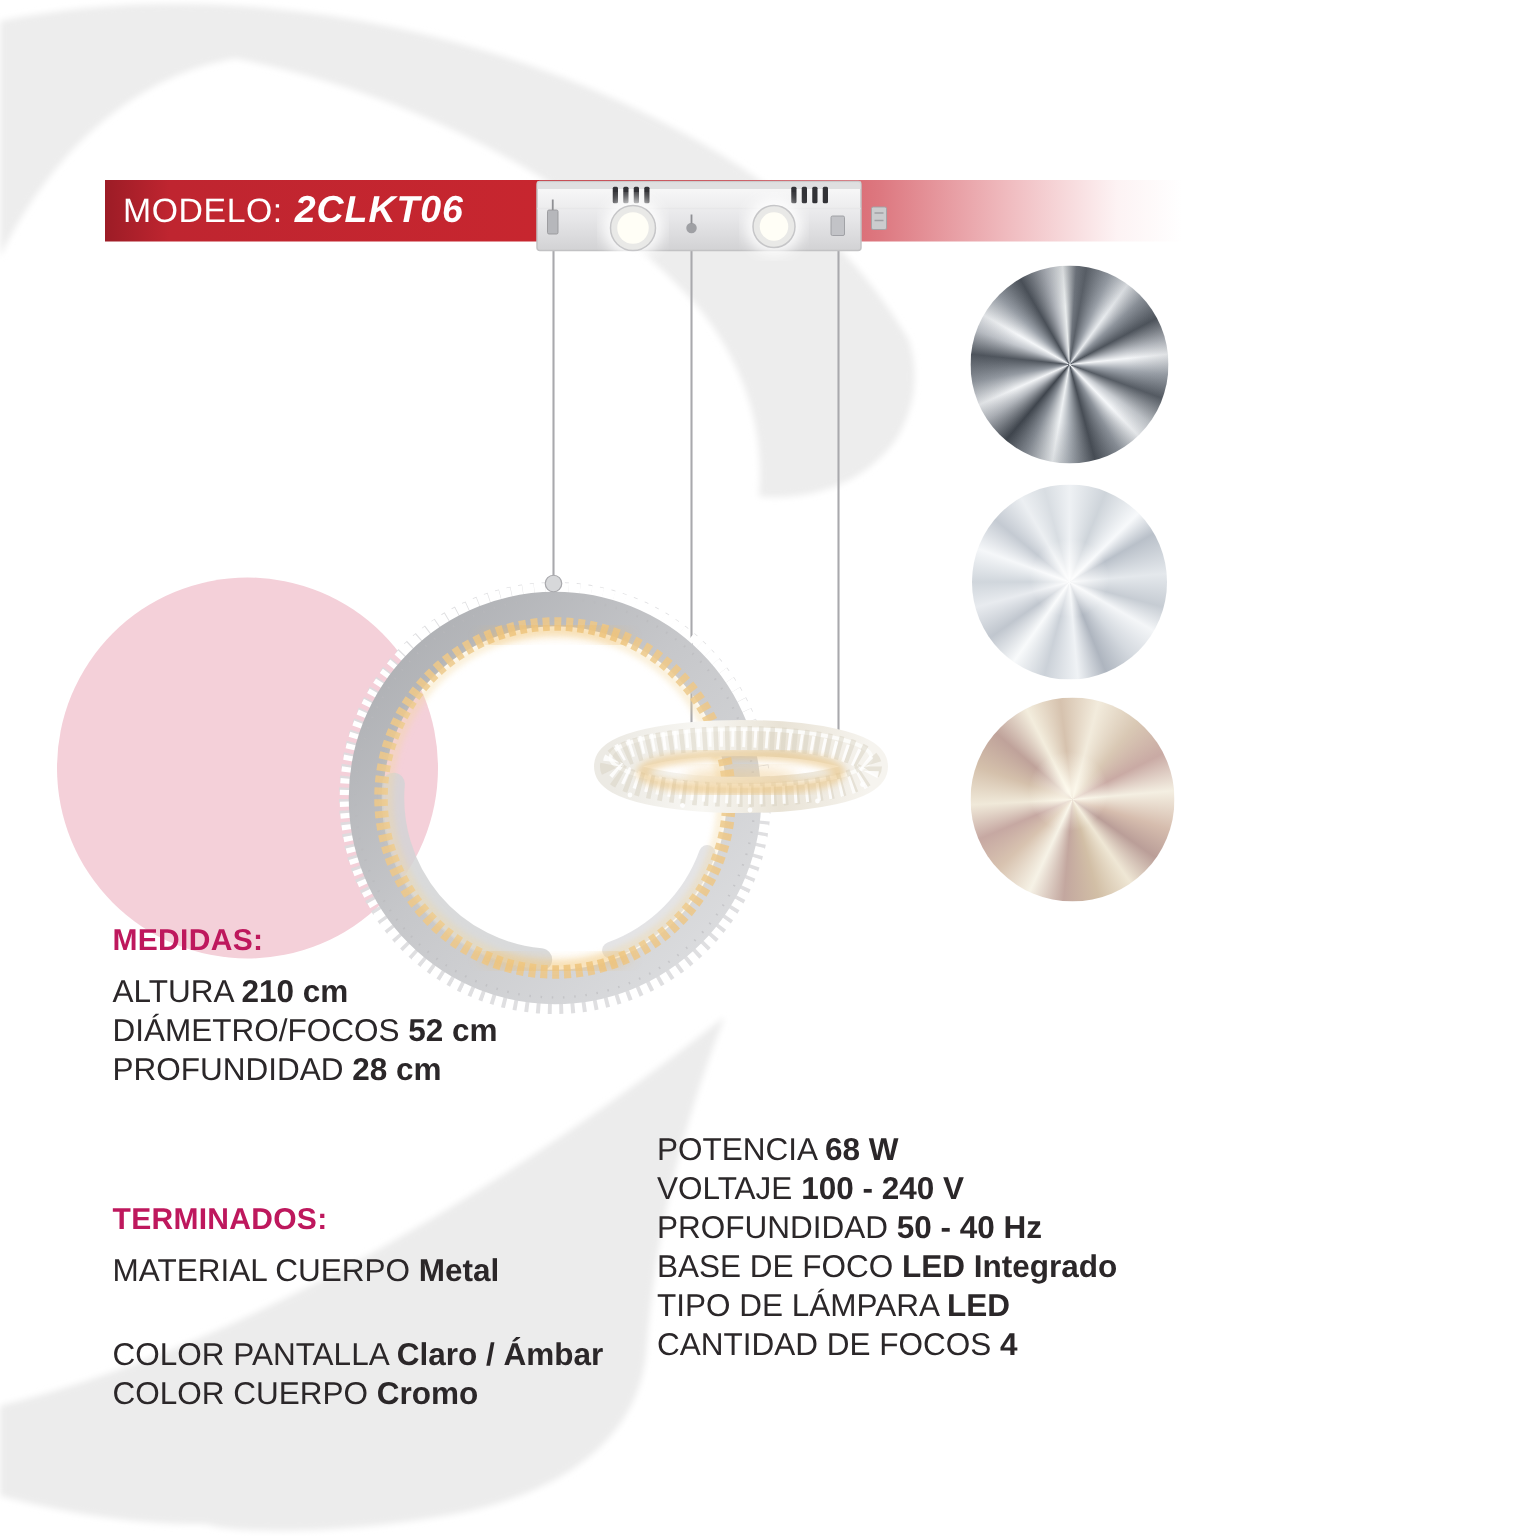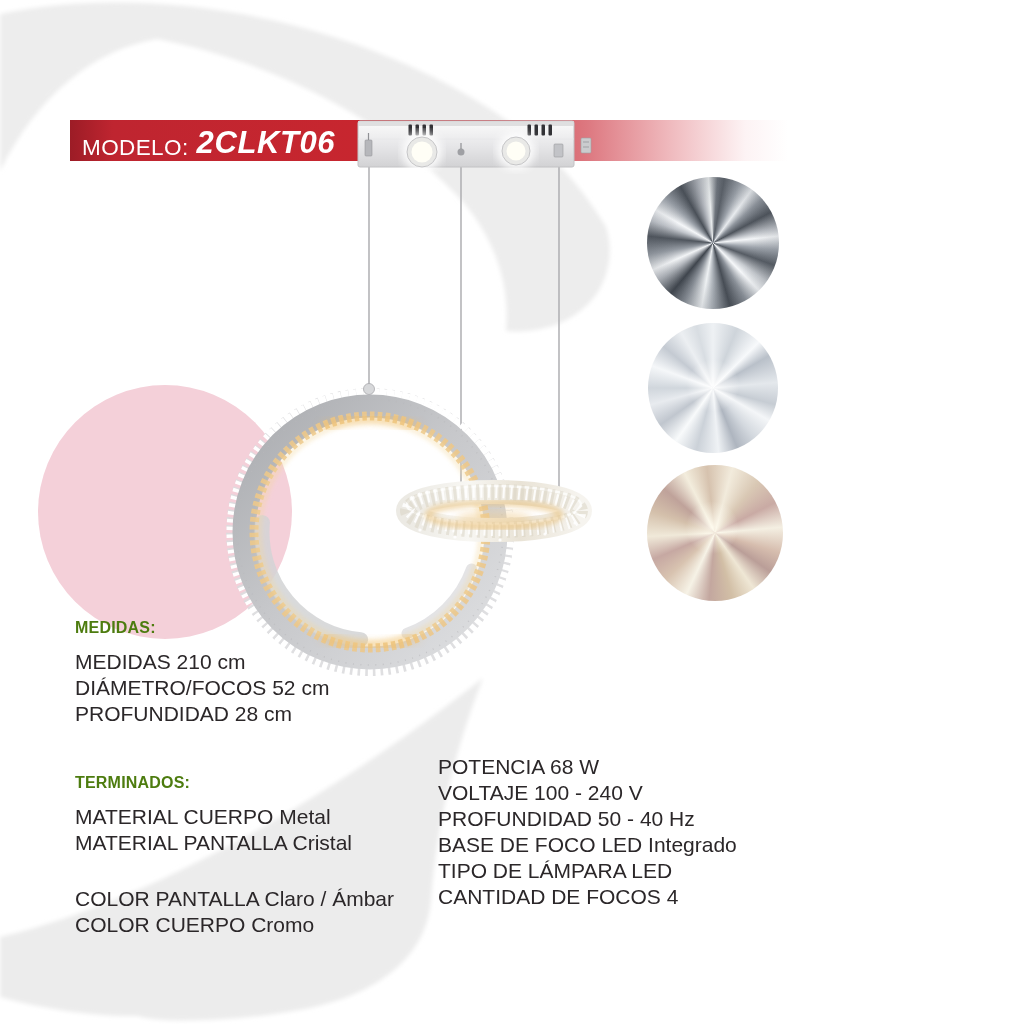--- a/index.html
+++ b/index.html
@@ -6,25 +6,25 @@
   .canvas{
     position:relative;width:1024px;height:1024px;overflow:hidden;background:#ffffff;
     font-family:"Liberation Sans", sans-serif;color:#231f20;
   }
   .layer{position:absolute;left:0;top:0;width:1024px;height:1024px;}
   svg{display:block;}
 
   
   .banner{
     position:absolute;left:70px;top:120px;width:718px;height:41px;z-index:1;
-    display:flex;align-items:flex-end;padding-left:12px;box-sizing:border-box;
+    display:flex;align-items:center;padding-left:12px;box-sizing:border-box;
     background:linear-gradient(90deg,#9c1c26 0%,#bf2530 6%,#c7262f 40%,#ce3d47 58%,#dd7880 72%,#f0bcc0 84%,#fdf3f4 94%,#ffffff 100%);
   }
   .banner .prefix{color:#fff;font-size:22.5px;font-weight:400;letter-spacing:.4px;}
-  .banner .model{color:#fff;font-size:31px;font-weight:700;font-style:italic;margin-left:8px;letter-spacing:.6px;}
+  .banner .model{color:#fff;font-size:25px;font-weight:700;font-style:italic;margin-left:8px;letter-spacing:.6px;}
 
   
   .swatch{position:absolute;border-radius:50%;z-index:2;}
   .swatch.chrome{
     left:647px;top:177px;width:132px;height:132px;
     background:
       radial-gradient(circle at 50% 50%, rgba(255,255,255,0) 42%, rgba(60,66,74,.22) 97%),
       conic-gradient(from 10deg,
         #5a6068 0deg,#9aa0a8 14deg,#e8ebee 26deg,#8f959d 38deg,#4e545c 52deg,
         #b9bdc3 66deg,#f4f6f8 74deg,#9fa5ad 86deg,#565c64 100deg,#c7cbd0 116deg,
@@ -49,27 +49,27 @@
       radial-gradient(circle at 48% 46%, rgba(255,252,240,.9) 0%, rgba(255,255,255,0) 26%),
       conic-gradient(from 15deg,
         #f2ebdc 0deg,#d9c8b4 25deg,#c9aaa4 48deg,#f4efe2 70deg,#d6bdae 92deg,
         #ba9e98 110deg,#efe7d5 130deg,#d2bfa6 150deg,#c3a79f 170deg,#f6f2e6 190deg,
         #d8c3b0 212deg,#c6a8a2 232deg,#f0e9d9 252deg,#d4c0ab 274deg,#bfa29a 296deg,
         #f3eddd 318deg,#d6c2ae 338deg,#f2ebdc 360deg);
   }
 
   
   .spec{position:absolute;z-index:4;white-space:nowrap;}
-  .spec-title{font-size:16px;font-weight:700;line-height:25px;margin-bottom:9px;color:#4d7c0f;letter-spacing:.2px;}
+  .spec-title{font-size:20px;font-weight:700;line-height:25px;margin-bottom:9px;color:#be185d;letter-spacing:.2px;}
   .spec-line{font-size:21px;line-height:26px;color:#2b2729;}
   .spec-line .lbl{font-weight:400;}
-  .spec-line .val{font-weight:400;text-align:center;}
+  .spec-line .val{font-weight:700;text-align:center;}
   .spec-line.spacer{height:30px;}
   #medidas{left:75px;top:615px;}
-  #terminados{left:75px;top:770px;}
+  #terminados{left:75px;top:801px;}
   #datos{left:438px;top:754px;}
 </style>
 </head>
 <body>
 
 <div class="canvas">
 
   <svg class="layer" style="z-index:0" viewBox="0 0 1024 1024">
     <defs>
       <filter id="blur2">
@@ -188,31 +188,30 @@
     </g>
   </svg>
 
   <div class="swatch chrome"></div>
   <div class="swatch clear"></div>
   <div class="swatch amber"></div>
 
   <div class="spec" id="medidas">
     <div class="spec-title">MEDIDAS:</div>
     <div>
-        <div class="spec-line"><span class="lbl">MEDIDAS</span> <span class="val">210 cm</span></div>
+        <div class="spec-line"><span class="lbl">ALTURA</span> <span class="val">210 cm</span></div>
         <div class="spec-line"><span class="lbl">DIÁMETRO/FOCOS</span> <span class="val">52 cm</span></div>
         <div class="spec-line"><span class="lbl">PROFUNDIDAD</span> <span class="val">28 cm</span></div>
       </div>
   </div>
 
   <div class="spec" id="terminados">
     <div class="spec-title">TERMINADOS:</div>
     <div>
         <div class="spec-line"><span class="lbl">MATERIAL CUERPO</span> <span class="val">Metal</span></div>
-        <div class="spec-line"><span class="lbl">MATERIAL PANTALLA</span> <span class="val">Cristal</span></div>
         <div class="spec-line spacer"></div>
         <div class="spec-line"><span class="lbl">COLOR PANTALLA</span> <span class="val">Claro / Ámbar</span></div>
         <div class="spec-line"><span class="lbl">COLOR CUERPO</span> <span class="val">Cromo</span></div>
       </div>
   </div>
 
   <div class="spec" id="datos">
     <div>
         <div class="spec-line"><span class="lbl">POTENCIA</span> <span class="val">68 W</span></div>
         <div class="spec-line"><span class="lbl">VOLTAJE</span> <span class="val">100 - 240 V</span></div>

